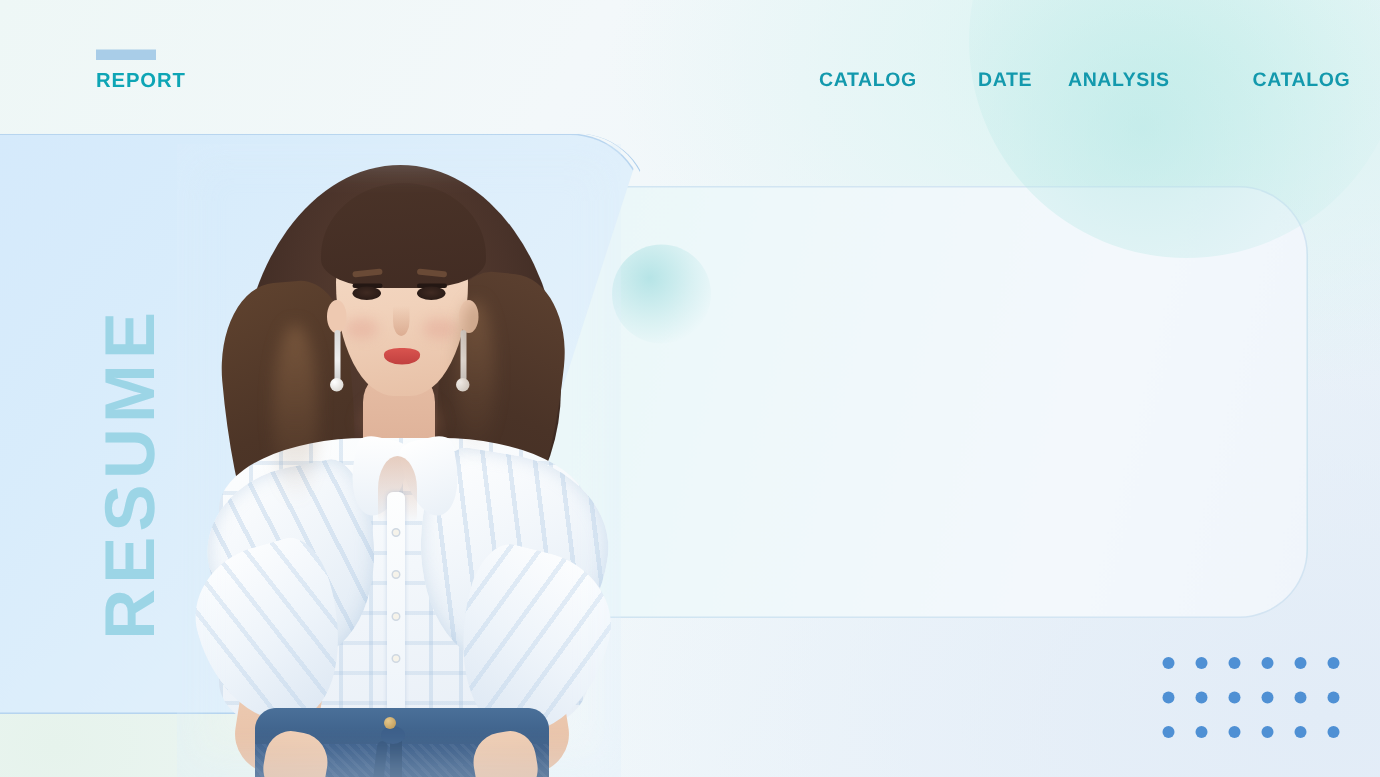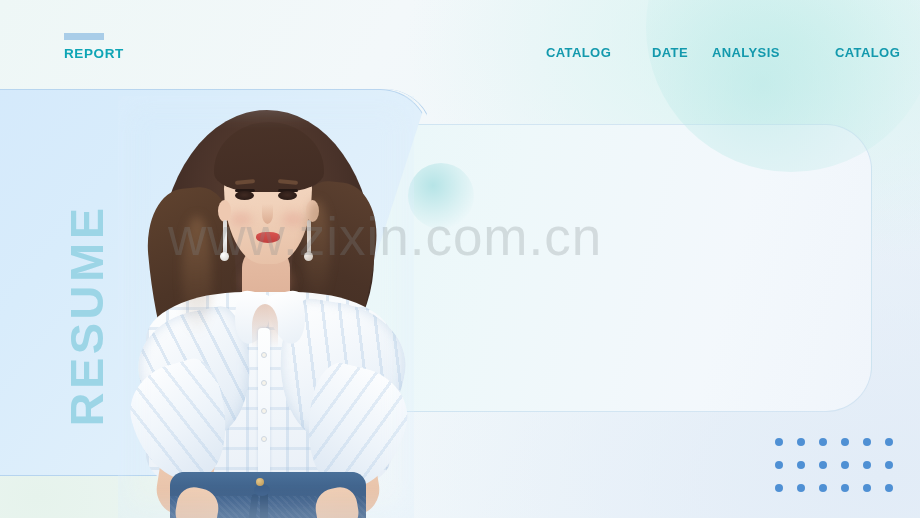--- a/index.html
+++ b/index.html
@@ -587,21 +587,20 @@
     <div class="p-layer jeans-tie"></div>
     <div class="p-layer jeans-tie2"></div>
     <div class="p-layer tie-knot"></div>
     <div class="p-layer jeans-btn"></div>
     <div class="p-layer hand-l"></div>
     <div class="p-layer hand-r"></div>
 
     <div class="person-blend"></div>
   </div>
 
-  <div class="watermark">www.zixin.com.cn</div>
 
   <div class="title-block">
   </div>
 
   <div class="dot-grid">
     <span class="dot"></span>
     <span class="dot"></span>
     <span class="dot"></span>
     <span class="dot"></span>
     <span class="dot"></span>

